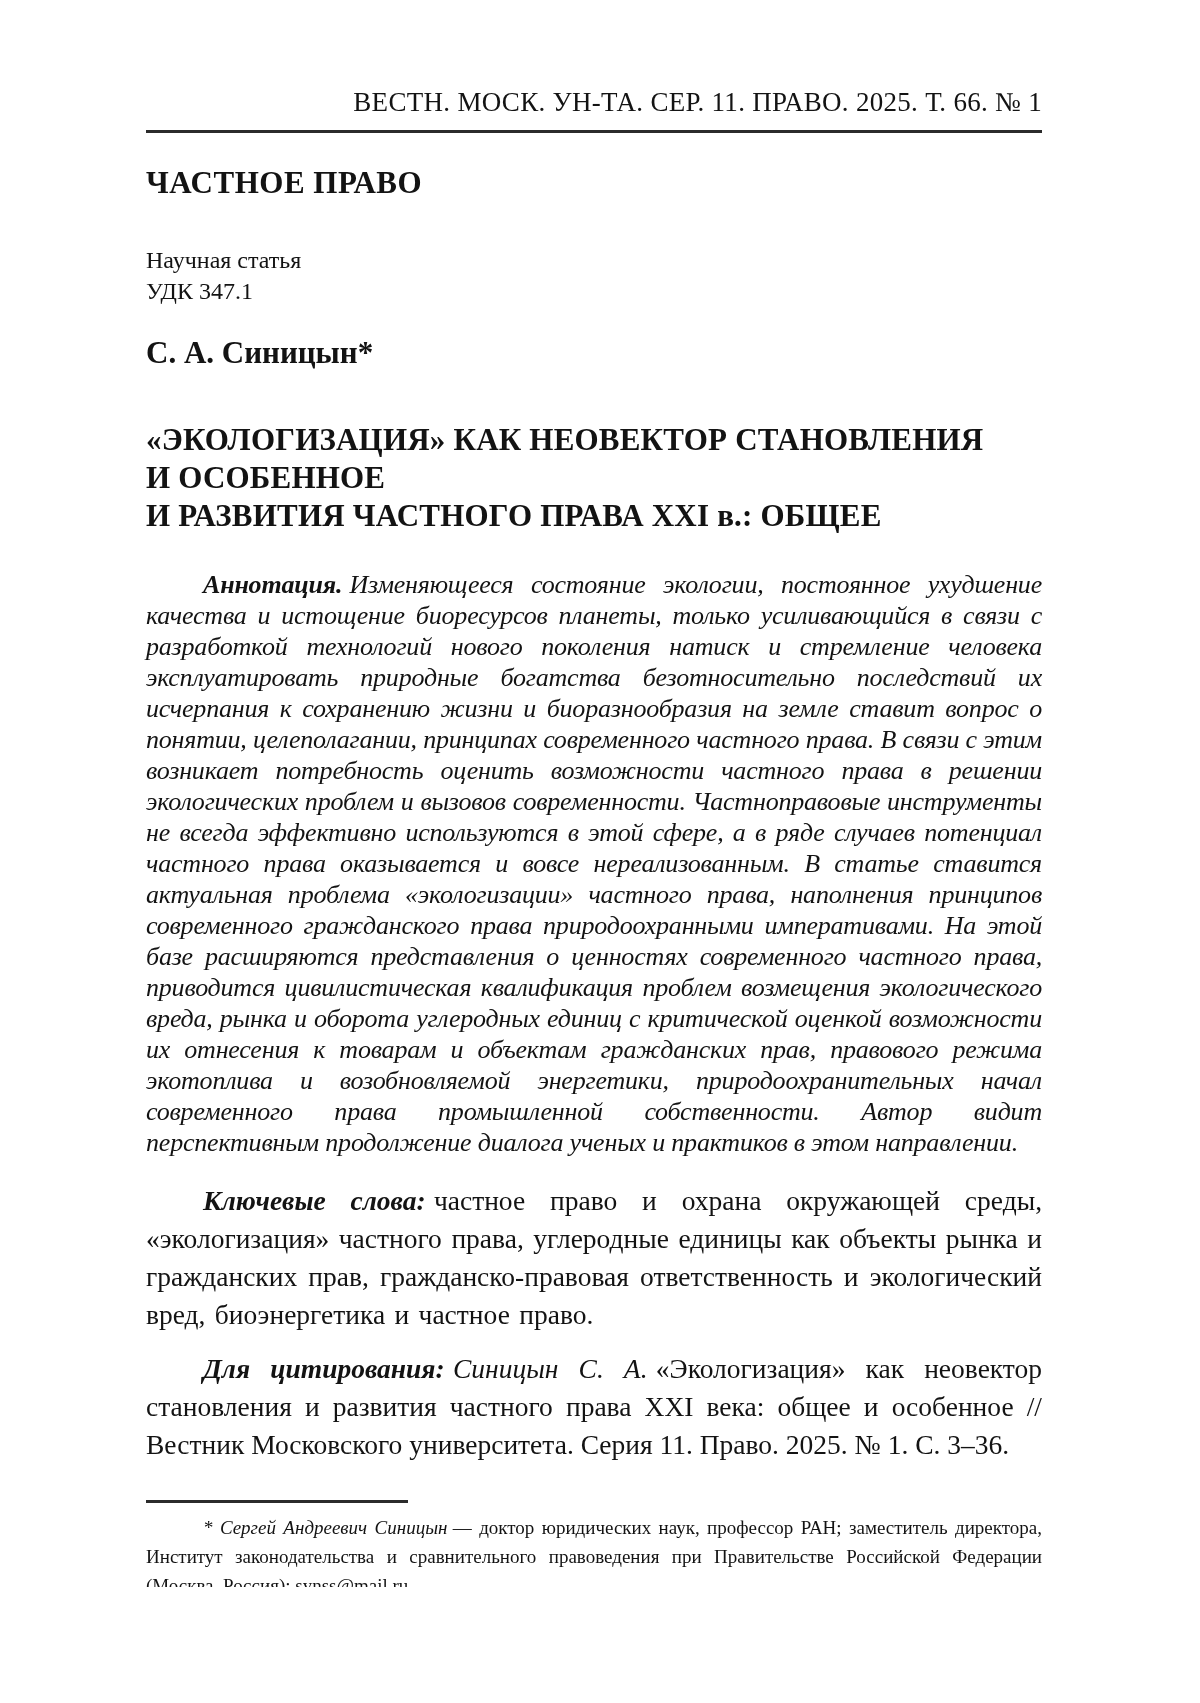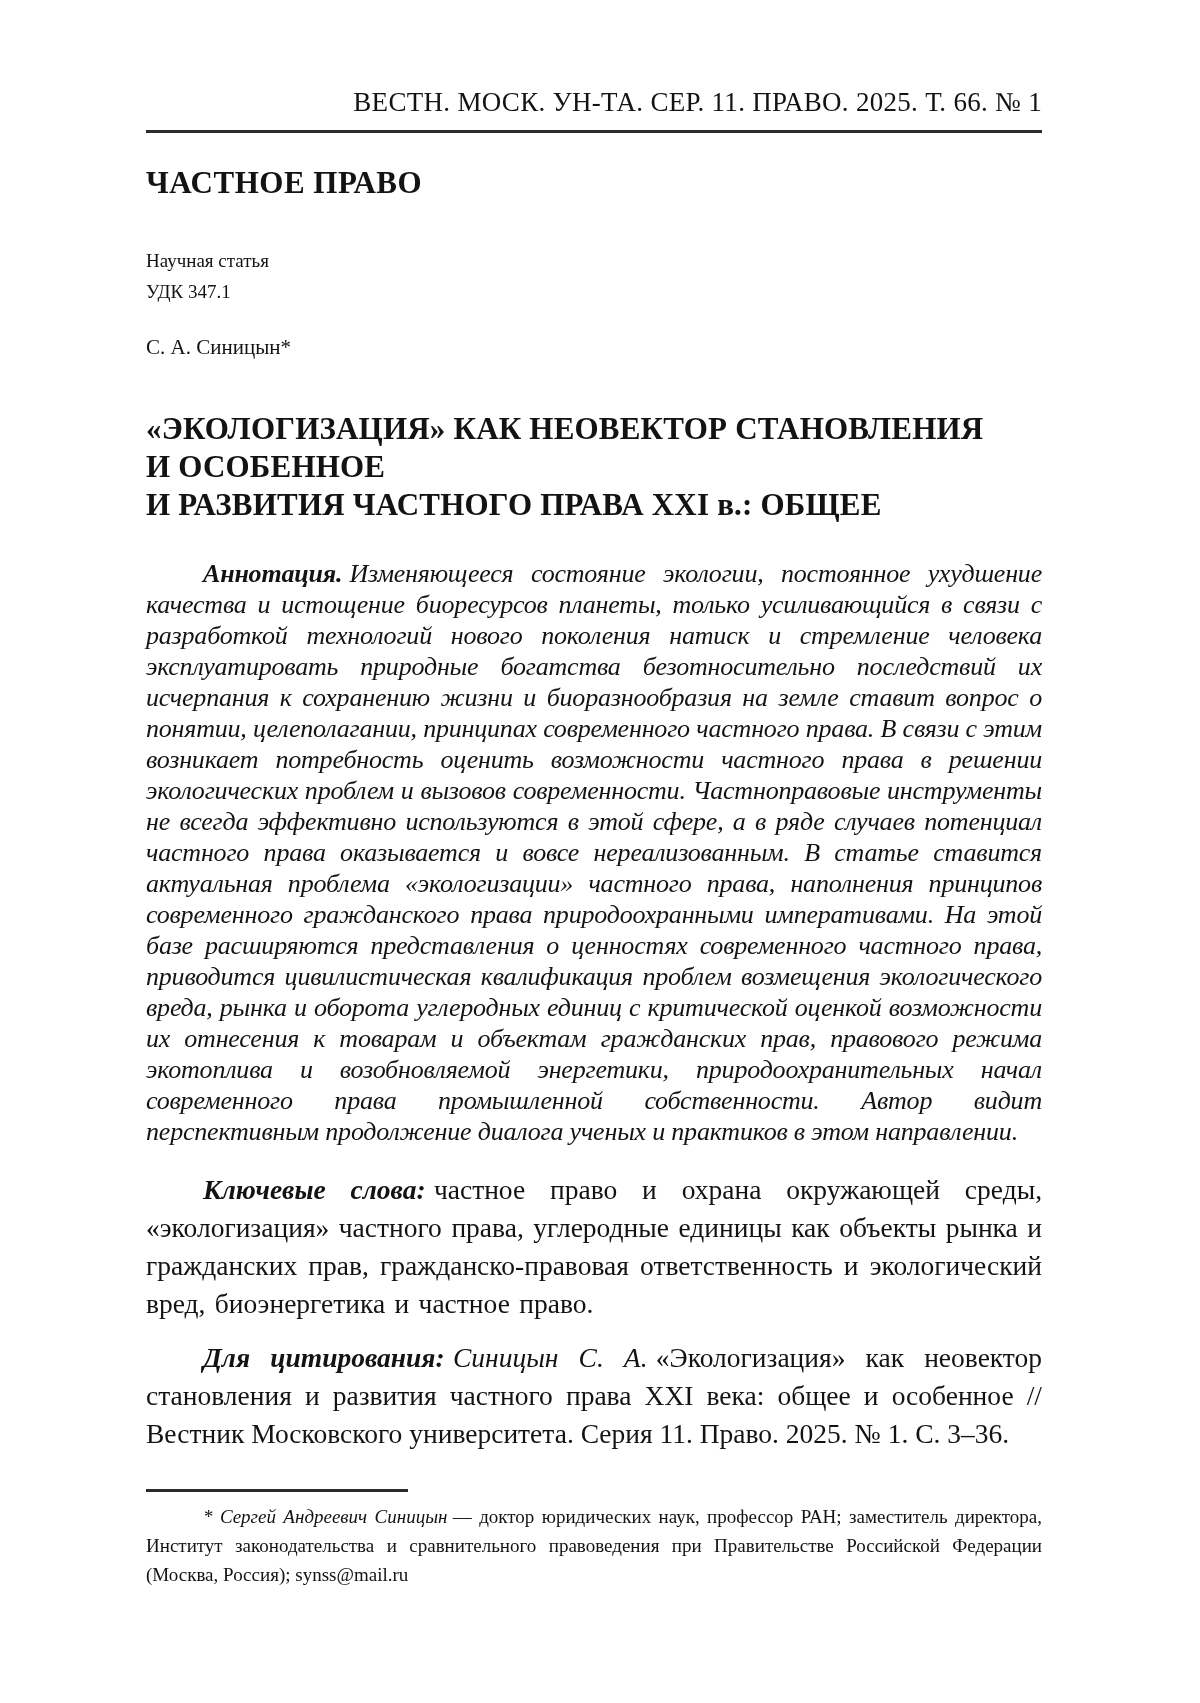--- a/index.html
+++ b/index.html
@@ -38,27 +38,27 @@
 
   
   .section-heading {
     margin-top: 32px;
     font-size: 31px;
     font-weight: bold;
     letter-spacing: 0.5px;
   }
   .article-meta {
     margin-top: 44px;
-    font-size: 19px;
+    font-size: 24px;
     line-height: 31px;
   }
   .author-line {
     margin-top: 28px;
-    font-size: 21px;
-    font-weight: normal;
+    font-size: 31px;
+    font-weight: bold;
   }
   .article-title {
     margin-top: 50px;
     font-size: 31px;
     font-weight: bold;
     line-height: 38px;
     letter-spacing: 0.2px;
   }
 
   

